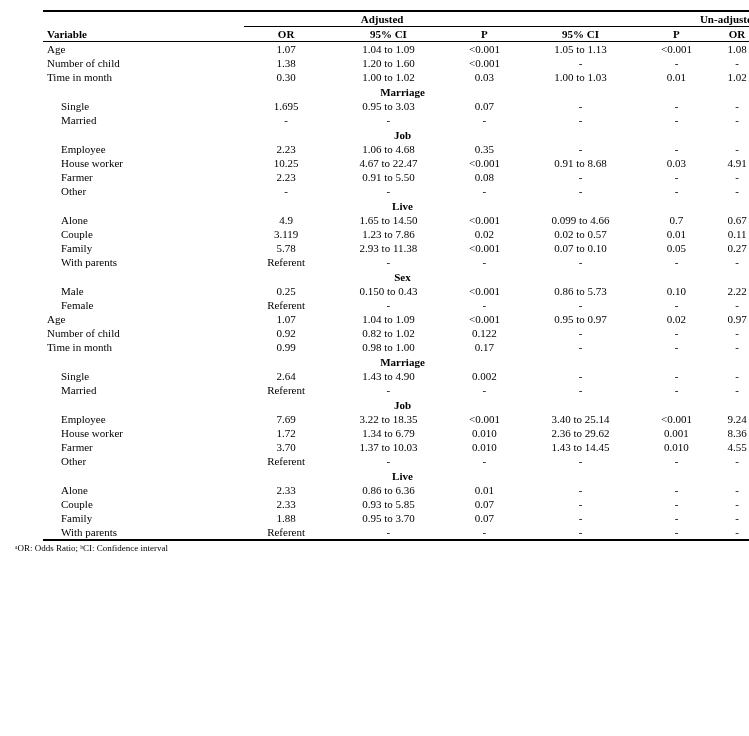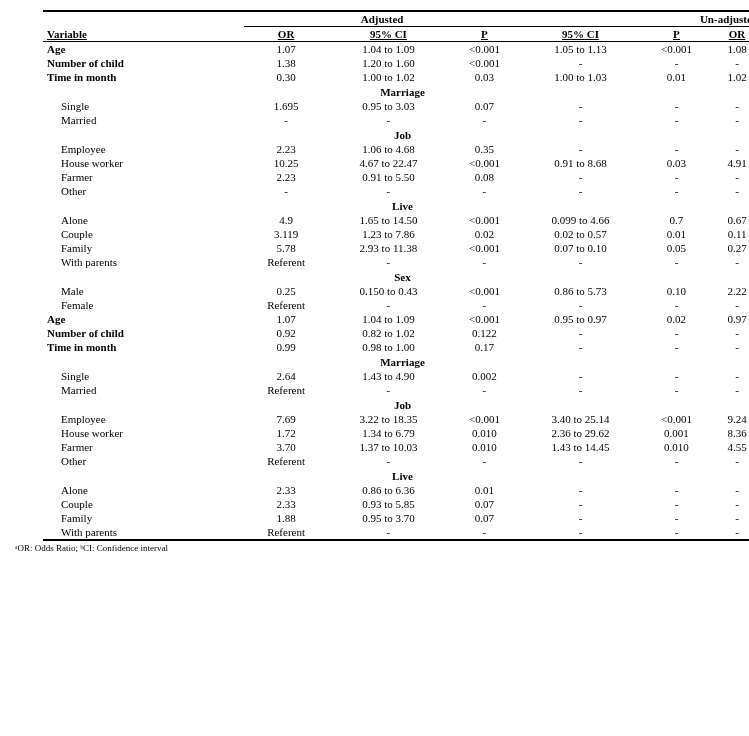--- a/index.html
+++ b/index.html
@@ -19,21 +19,20 @@
       padding: 1px 4px;
       text-align: center;
       white-space: nowrap;
     }
     td.var-col, th.var-col {
       text-align: left;
       min-width: 110px;
     }
     .header-row th {
       border-bottom: 1px solid #000;
-      text-decoration: underline;
     }
     .top-header th {
       border-bottom: none;
       font-weight: bold;
     }
     .section-header td {
       font-weight: bold;
       text-align: center;
       padding-top: 2px;
     }
@@ -41,21 +40,21 @@
       font-size: 9px;
       margin-top: 2px;
     }
     .top-outer-border {
       border-top: 2px solid #000;
     }
     .indent td.var-col {
       padding-left: 18px;
     }
     .bold-label {
-      font-weight: bold;
+      font-weight: normal;
     }
   </style>
 </head>
 <body>
 
 <table>
   <thead>
     <tr class="top-outer-border top-header">
       <th class="var-col"></th>
       <th colspan="3" style="text-align:center; border-bottom:1px solid #000;">Adjusted</th>

